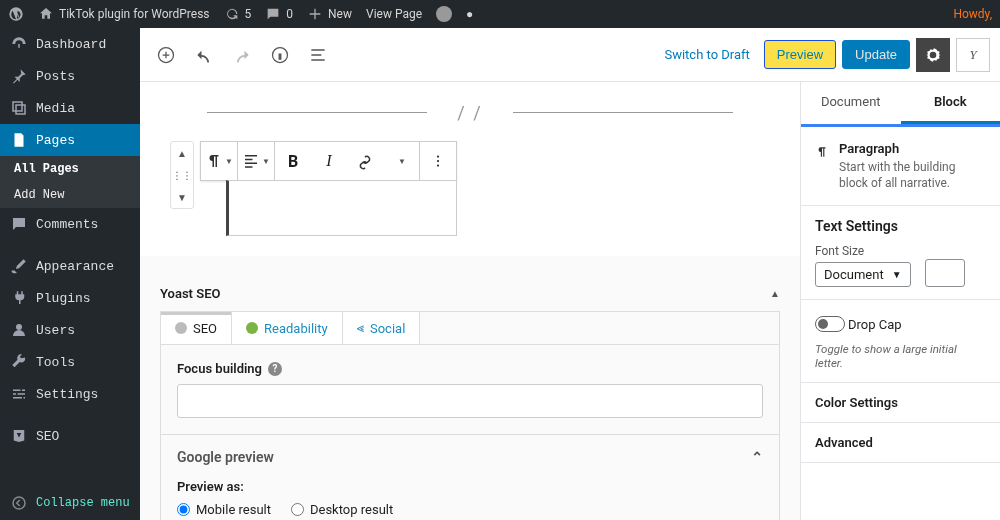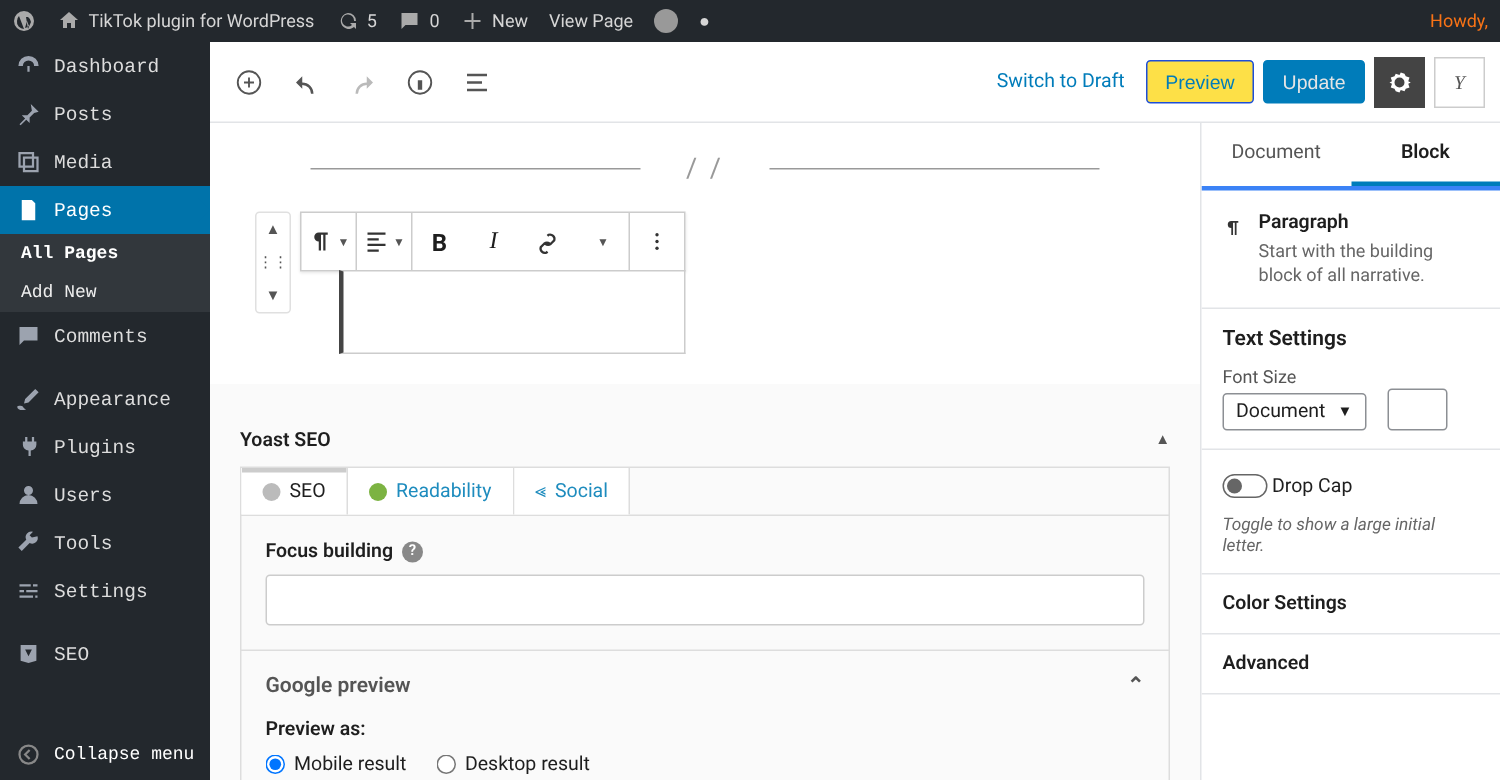--- a/index.html
+++ b/index.html
@@ -13,21 +13,21 @@
 
 .wrap { display: flex; height: calc(520px - 28px); }
 
 .sidebar { width: 140px; background: #23282d; color: #ccc; font-size: 13px; display: flex; flex-direction: column; font-family: Liberation Mono, monospace; }
 .sidebar .item { display: flex; align-items: center; gap: 8px; padding: 7px 10px; cursor: pointer; color: #ddd; position: relative; }
 .sidebar .item.active { background: #0073aa; color: #fff; }
 .sidebar .item.active::after { content: ""; position: absolute; right: -8px; top: 50%; transform: translateY(-50%); border: 8px solid transparent; border-left-color: #0073aa; }
 .sidebar .sub { background: #32373c; }
 .sidebar .sub .subitem { padding: 6px 10px 6px 14px; font-size: 12px; cursor: pointer; color: #eee; }
 .sidebar .sub .subitem.current { color: #fff; font-weight: 600; }
-.sidebar .collapse { margin-top: auto; padding: 8px 10px; font-size: 12px; color: #ffffff; display:flex; align-items:center; gap:8px; cursor:pointer; }
+.sidebar .collapse { margin-top: auto; padding: 8px 10px; font-size: 12px; color: #5eead4; display:flex; align-items:center; gap:8px; cursor:pointer; }
 .sidebar svg { width: 18px; height: 18px; fill: #9ca3af; }
 .sidebar .item.active svg { fill: #fff; }
 
 .main { flex: 1; display: flex; flex-direction: column; background: #fff; overflow: hidden; }
 .topbar { height: 54px; border-bottom: 1px solid #e2e4e7; display: flex; align-items: center; padding: 0 10px; gap: 6px; }
 .topbar .tb-btn { width: 32px; height: 32px; display: flex; align-items:center; justify-content:center; border-radius:3px; cursor:pointer; }
 .topbar svg { width:20px; height:20px; fill:#555; }
 .topbar .spacer { flex:1; }
 .topbar .switch { color:#007cba; font-size:13px; cursor:pointer; padding:0 8px; }
 .topbar .preview { border:1px solid #1d4ed8; color:#007cba; background:#fde047; padding:6px 12px; border-radius:3px; cursor:pointer; font-size:13px; }

